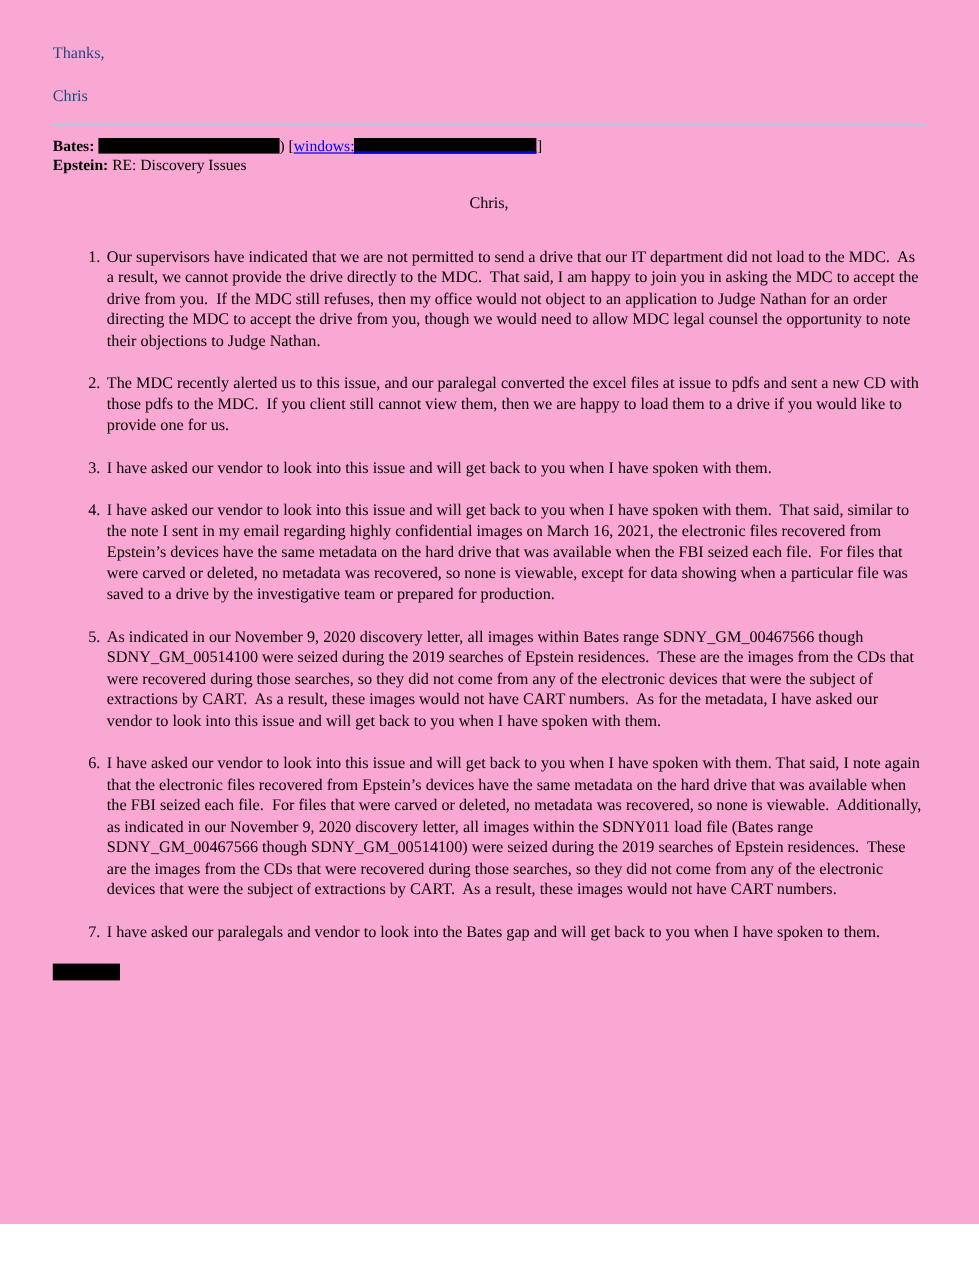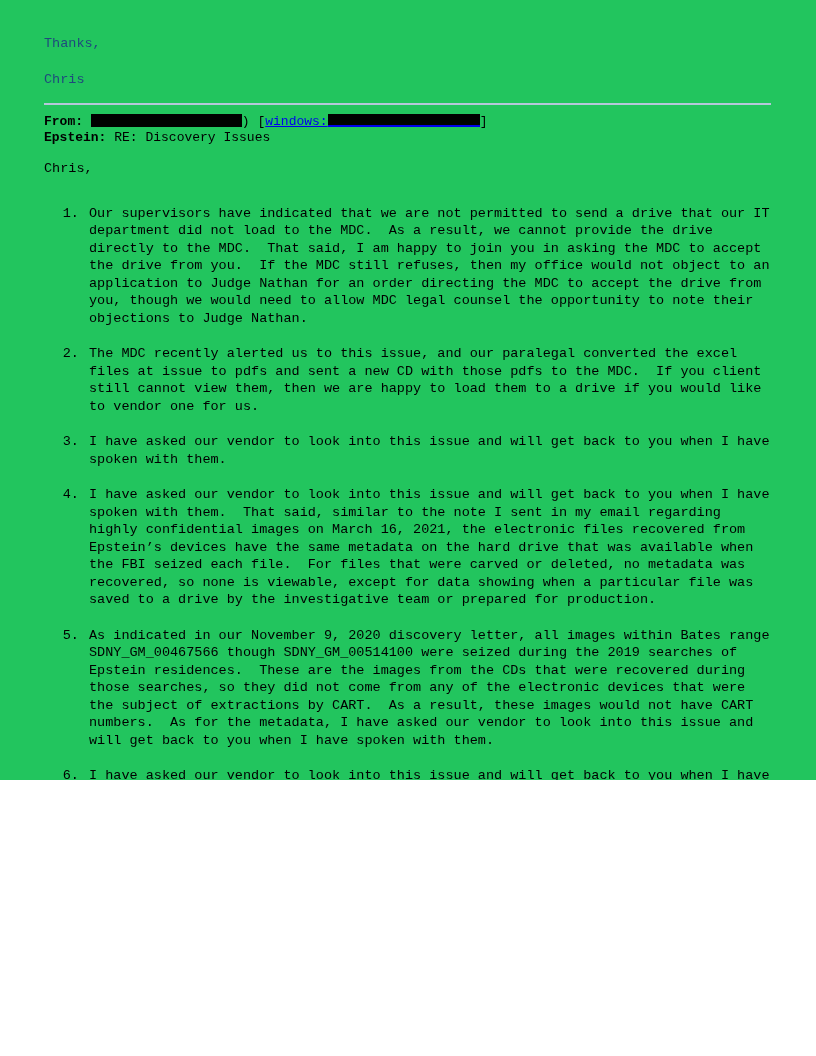--- a/index.html
+++ b/index.html
@@ -1,24 +1,24 @@
 <!DOCTYPE html>
 <html><head>
 <meta charset="utf-8">
 <style>
   html, body { margin: 0; padding: 0; background: #ffffff; }
   .page {
     position: relative;
     width: 816px;
-    height: 780px;
-    background: #22c55e;
+    height: 1020px;
+    background: #f9a8d4;
     overflow: hidden;
     box-sizing: border-box;
     padding: 37px 45px 0 44px;
-    font-family: Liberation Mono, monospace;
+    font-family: Liberation Serif, serif;
     color: #000000;
   }
   
   .greeting {
     margin: 0;
     font-size: 13.5px;
     line-height: 14px;
     color: #1F497D;
     white-space: pre-wrap;
   }
@@ -63,21 +63,21 @@
     background: #000000;
     margin-top: 4px;
   }
 
   
   .bodytext p, .bodytext li {
     font-size: 13.5px;
     line-height: 17.5px;
     white-space: pre-wrap;
   }
-  .salutation { margin: 14px 0 17px 0; }
+  .salutation { margin: 14px 0 17px 0; text-align: center; }
   .intro { margin: 26px 0 0 0; }
   ol.responses {
     margin: 27px 0 0 0;
     padding: 0 0 0 43px;
     list-style: decimal outside;
   }
   ol.responses li {
     margin: 0 0 18px 0;
     padding-left: 2px;
   }
@@ -87,29 +87,29 @@
 <body>
 
 <div class="page">
 
   <p class="greeting">Thanks,</p>
   <p class="greeting name">Chris</p>
 
   <hr class="divider">
 
   <div class="hdr">
-    <p><b>From:</b> <span class="redact r-from1"></span><span>) [</span><a class="link"><span>windows:</span><span class="redact r-from2"></span></a><span>]</span></p>
+    <p><b>Bates:</b> <span class="redact r-from1"></span><span>) [</span><a class="link"><span>windows:</span><span class="redact r-from2"></span></a><span>]</span></p>
     <p><b>Epstein:</b> <span>RE: Discovery Issues</span></p>
   </div>
 
   <div class="bodytext">
     <p class="salutation">Chris,</p>
     <ol class="responses">
       <li>Our supervisors have indicated that we are not permitted to send a drive that our IT department did not load to the MDC.  As a result, we cannot provide the drive directly to the MDC.  That said, I am happy to join you in asking the MDC to accept the drive from you.  If the MDC still refuses, then my office would not object to an application to Judge Nathan for an order directing the MDC to accept the drive from you, though we would need to allow MDC legal counsel the opportunity to note their objections to Judge Nathan.</li>
-      <li>The MDC recently alerted us to this issue, and our paralegal converted the excel files at issue to pdfs and sent a new CD with those pdfs to the MDC.  If you client still cannot view them, then we are happy to load them to a drive if you would like to vendor one for us.</li>
+      <li>The MDC recently alerted us to this issue, and our paralegal converted the excel files at issue to pdfs and sent a new CD with those pdfs to the MDC.  If you client still cannot view them, then we are happy to load them to a drive if you would like to provide one for us.</li>
       <li>I have asked our vendor to look into this issue and will get back to you when I have spoken with them.</li>
       <li>I have asked our vendor to look into this issue and will get back to you when I have spoken with them.  That said, similar to the note I sent in my email regarding highly confidential images on March 16, 2021, the electronic files recovered from Epstein’s devices have the same metadata on the hard drive that was available when the FBI seized each file.  For files that were carved or deleted, no metadata was recovered, so none is viewable, except for data showing when a particular file was saved to a drive by the investigative team or prepared for production.</li>
       <li>As indicated in our November 9, 2020 discovery letter, all images within Bates range SDNY_GM_00467566 though SDNY_GM_00514100 were seized during the 2019 searches of Epstein residences.  These are the images from the CDs that were recovered during those searches, so they did not come from any of the electronic devices that were the subject of extractions by CART.  As a result, these images would not have CART numbers.  As for the metadata, I have asked our vendor to look into this issue and will get back to you when I have spoken with them.</li>
       <li>I have asked our vendor to look into this issue and will get back to you when I have spoken with them. That said, I note again that the electronic files recovered from Epstein’s devices have the same metadata on the hard drive that was available when the FBI seized each file.  For files that were carved or deleted, no metadata was recovered, so none is viewable.  Additionally, as indicated in our November 9, 2020 discovery letter, all images within the SDNY011 load file (Bates range SDNY_GM_00467566 though SDNY_GM_00514100) were seized during the 2019 searches of Epstein residences.  These are the images from the CDs that were recovered during those searches, so they did not come from any of the electronic devices that were the subject of extractions by CART.  As a result, these images would not have CART numbers.</li>
       <li>I have asked our paralegals and vendor to look into the Bates gap and will get back to you when I have spoken to them.</li>
     </ol>
     <div class="sig-bar"></div>
   </div>
 
 </div>

